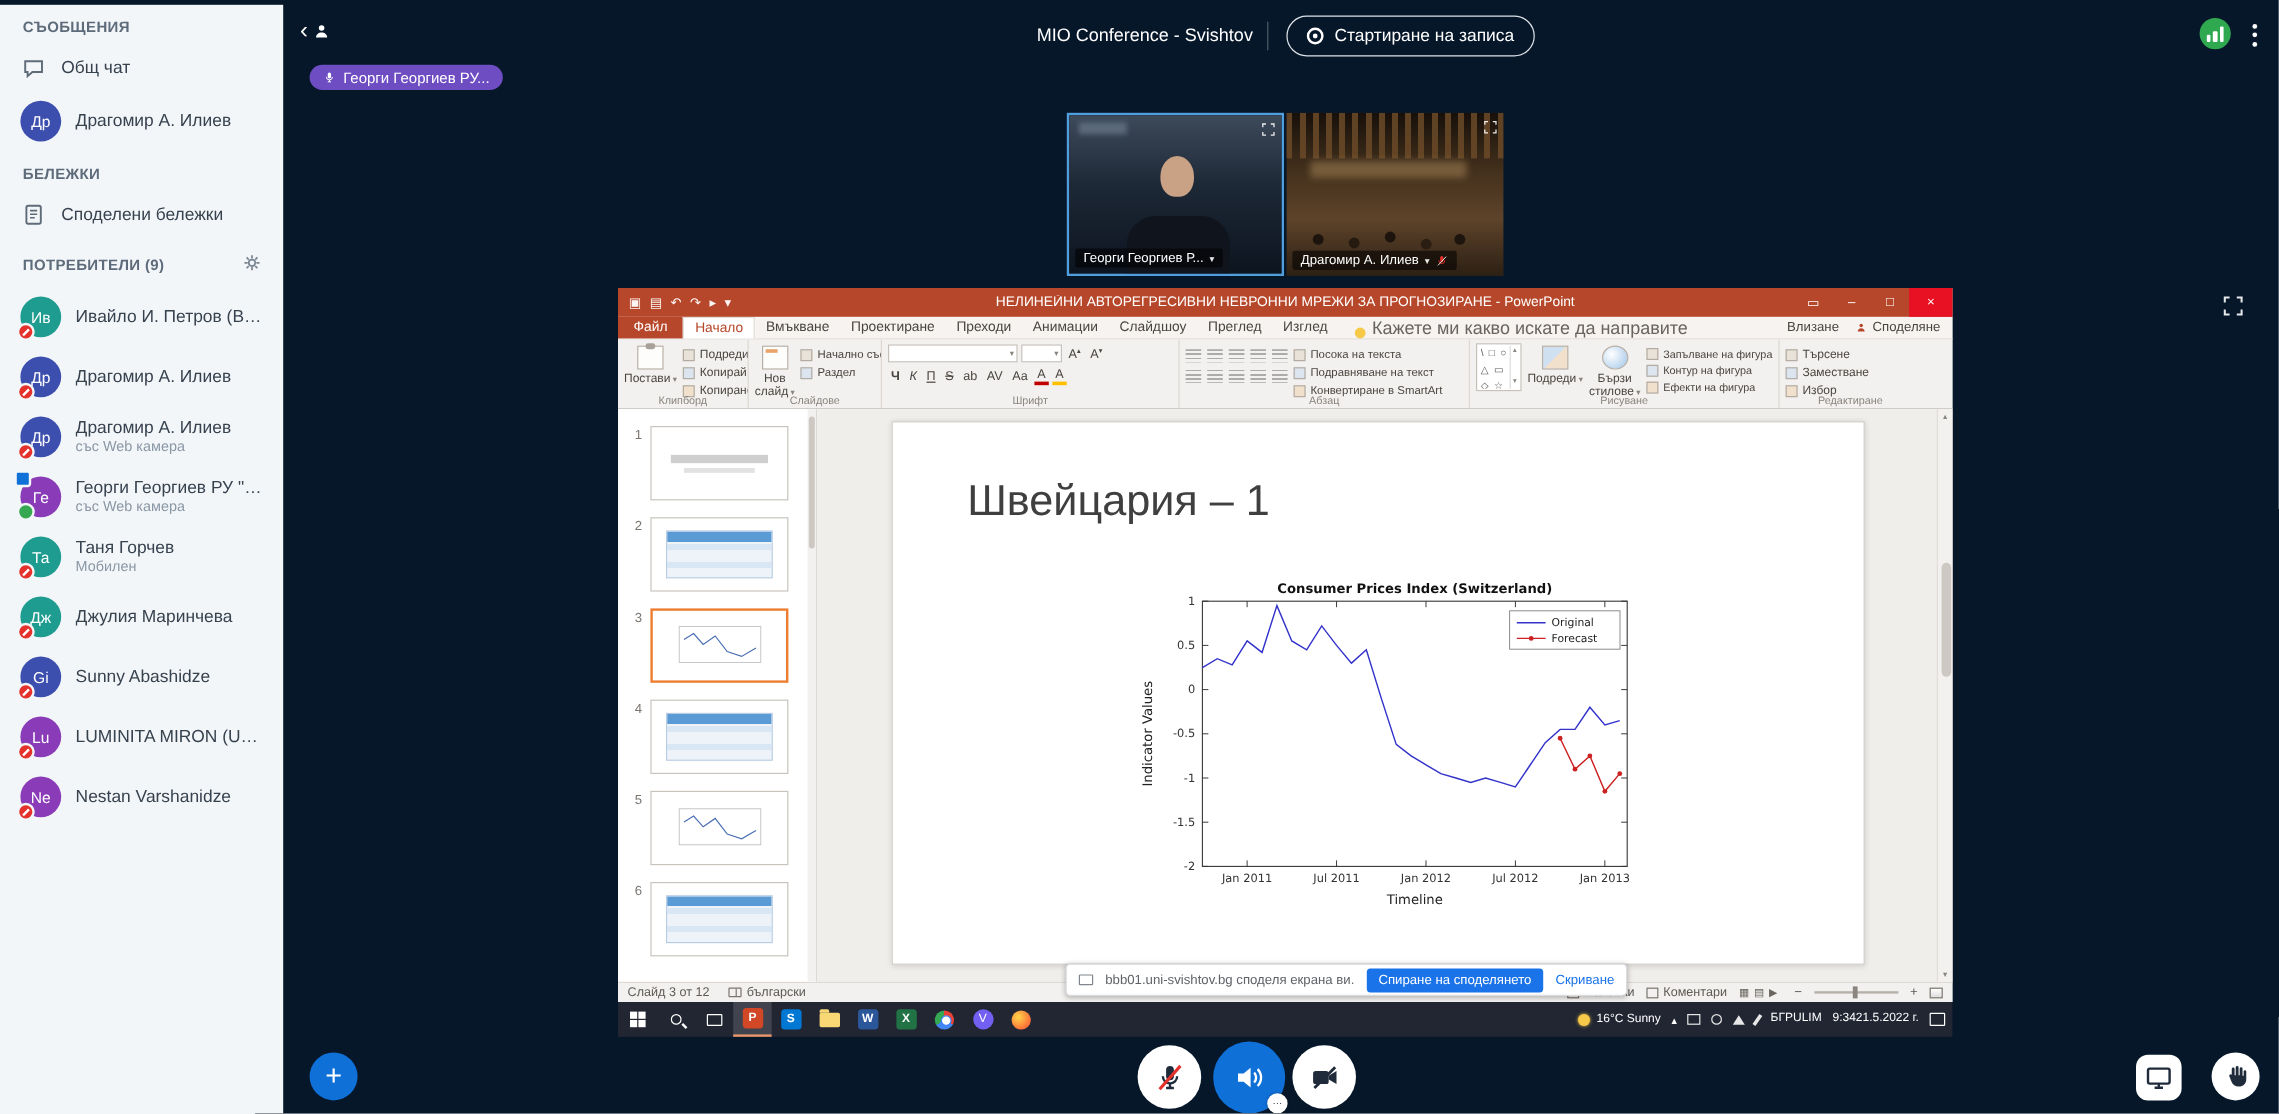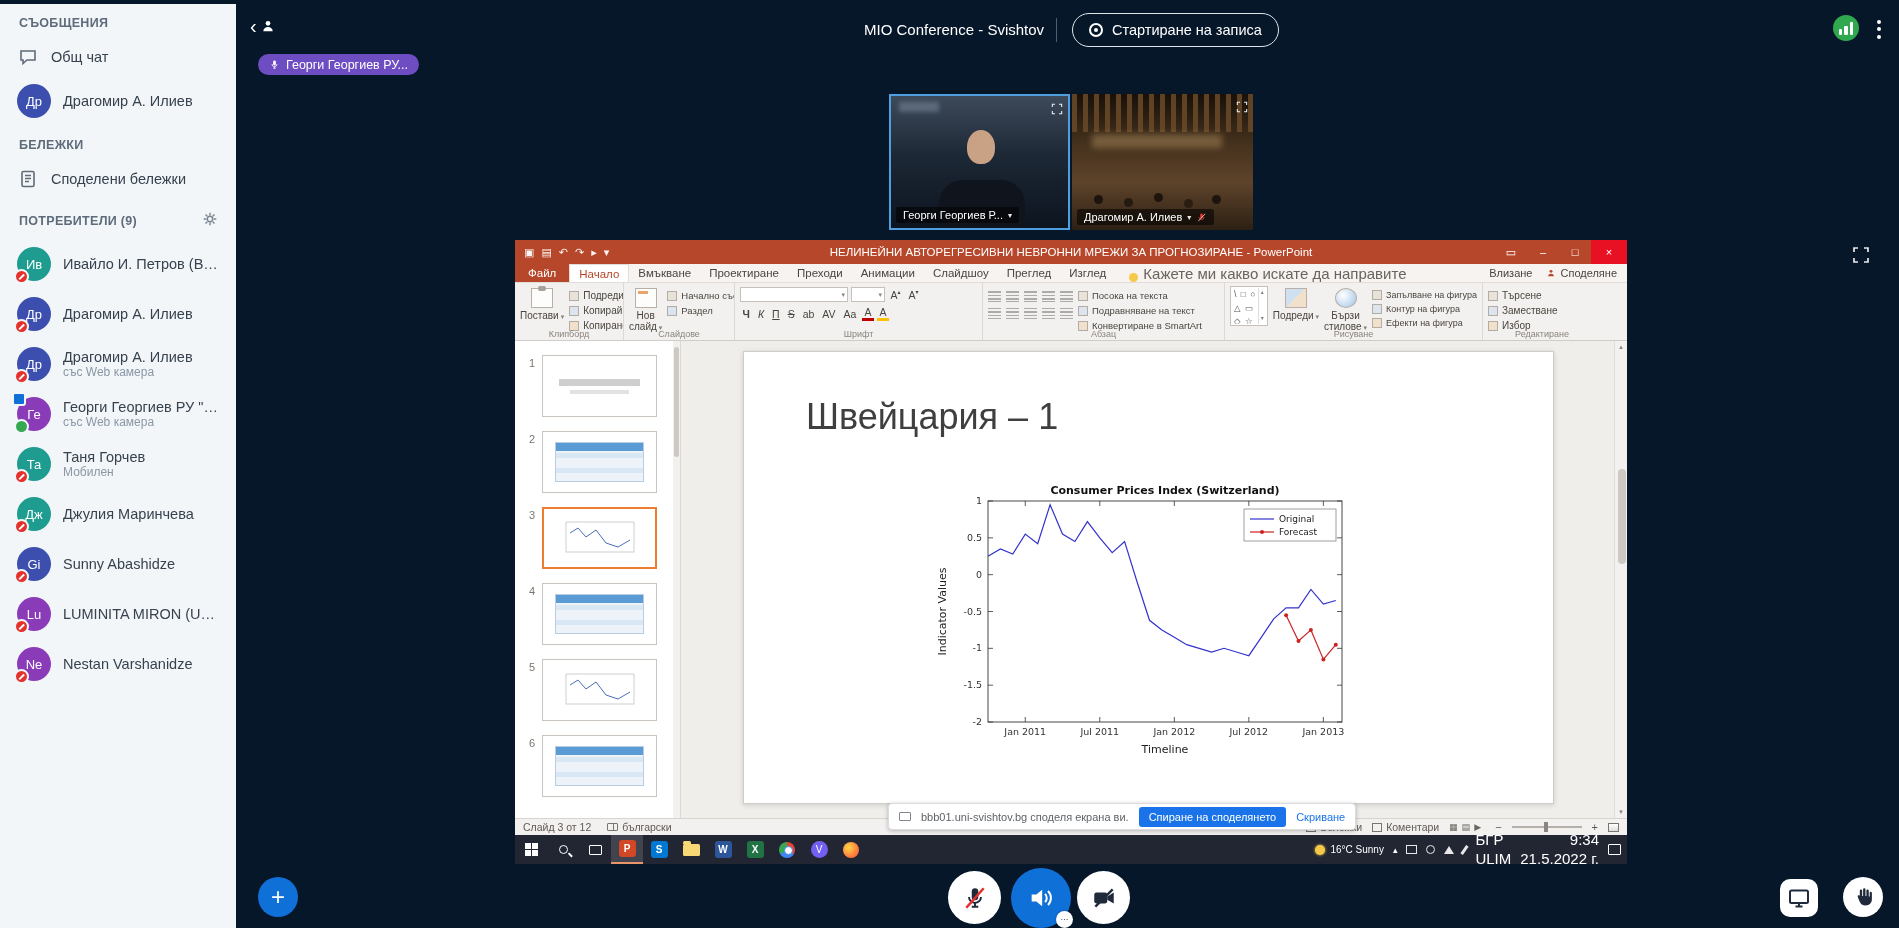--- a/index.html
+++ b/index.html
@@ -115,21 +115,21 @@
   .mini-title { width:72%; height:7px; background:#cfcfcf; }
   .mini-sub { width:52%; height:4px; background:#e2e2e2; }
   .mini-table { width:78%; height:66%; border:1px solid #b8cce4;
     background:linear-gradient(#5b9bd5 0 22%, rgba(0,0,0,0) 22%), repeating-linear-gradient(to bottom, #eef3fa 0 10px, #d9e6f4 10px 15px); }
   .panel-scroll { position:absolute; right:0; top:0; bottom:0; width:7px; background:#f3f1ef; }
   .panel-scroll .pthumb { position:absolute; top:6px; left:1px; width:5px; height:110px; background:#cdc8c2; border-radius:3px; }
 
   .editing { flex:1; position:relative; background:#f0eeeb; }
   .slide { position:absolute; left:62px; top:10px; width:811px; height:453px; background:#fff; border:1px solid #d0ccc7; box-shadow:0 1px 5px rgba(0,0,0,.15); }
   .slide-title { position:absolute; left:62px; top:44px; font-size:36px; color:#3f3f3f; }
-  .chart-wrap { position:absolute; left:190px; top:131px; }
+  .chart-wrap { position:absolute; left:204px; top:131px; }
   .vscroll { position:absolute; right:0; top:0; bottom:0; width:13px; background:#f3f1ef; border-left:1px solid #e0dcd7; font-size:7px; color:#8a847e; text-align:center; }
   .vscroll .up { position:absolute; top:2px; left:0; right:0; }
   .vscroll .dn { position:absolute; bottom:2px; left:0; right:0; }
   .vs-thumb { position:absolute; top:128px; left:2.5px; width:8px; height:95px; background:#cdc8c2; border-radius:4px; }
 
   .ppt-status { height:17px; flex:0 0 17px; background:#f3f1ef; border-top:1px solid #d8d4d0; display:flex; align-items:center; gap:16px; padding:0 8px; font-size:10.5px; color:#5f5a55; }
   .st-item { display:flex; align-items:center; gap:4px; white-space:nowrap; }
   .spell-ic { width:11px; height:8px; border:1px solid #7a756f; border-radius:1px; position:relative; }
   .spell-ic::after { content:''; position:absolute; left:5px; top:0; bottom:0; width:1px; background:#7a756f; }
   .st-right { margin-left:auto; display:flex; align-items:center; gap:10px; }
@@ -162,21 +162,21 @@
   .search-ring::after { content:''; position:absolute; left:8px; top:8px; width:5px; height:1.5px; background:#fff; transform:rotate(45deg); }
   .tv-ic { width:13px; height:10px; border:1.5px solid #fff; border-radius:1px; }
   .tb-right { margin-left:auto; display:flex; align-items:center; gap:9px; padding-right:6px; color:#fff; }
   .tb-weather { display:flex; align-items:center; gap:5px; font-size:10px; cursor:pointer; white-space:nowrap; }
   .sun-ic { width:10px; height:10px; border-radius:50%; background:#f7c948; box-shadow:0 0 3px #f7c948; }
   .tb-chev { font-size:9px; cursor:pointer; }
   .tray-ic { width:11px; height:9px; border:1px solid #e8e8e8; display:inline-block; cursor:pointer; }
   .tray-ic.rnd { border-radius:50%; width:9px; height:9px; }
   .tray-ic.tri { width:0; height:0; border:none; border-left:5px solid transparent; border-right:5px solid transparent; border-bottom:8px solid #e8e8e8; }
   .tray-ic.bar { width:3px; height:10px; transform:rotate(35deg); background:#e8e8e8; border:none; }
-  .tb-lang, .tb-clock { display:flex; flex-direction:column; font-size:15px; line-height:1.25; cursor:pointer; white-space:nowrap; }
+  .tb-lang, .tb-clock { display:flex; flex-direction:row; font-size:10px; line-height:1.25; cursor:pointer; white-space:nowrap; }
   .tb-clock { text-align:right; align-items:flex-end; }
   .tb-action { width:13px; height:11px; border:1.5px solid #fff; border-radius:1px; cursor:pointer; }
 
   
   .round-btn { position:absolute; border-radius:50%; display:flex; align-items:center; justify-content:center; cursor:pointer; border:none; }
   .plus-btn { left:258px; top:877px; width:40px; height:40px; background:#0f70d7; color:#fff; font-size:24px; line-height:1; }
   .mic-btn { left:948px; top:871px; width:53px; height:53px; background:#fff; }
   .audio-btn { left:1011px; top:868px; width:60px; height:60px; background:#0f70d7; }
   .cam-btn { left:1077px; top:871px; width:53px; height:53px; background:#fff; }
   .audio-badge { position:absolute; right:-2px; bottom:0; width:17px; height:17px; border-radius:50%; background:#fff; color:#1f2b3a; font-size:8px; display:flex; align-items:center; justify-content:center; box-shadow:0 0 2px rgba(0,0,0,.4); }

